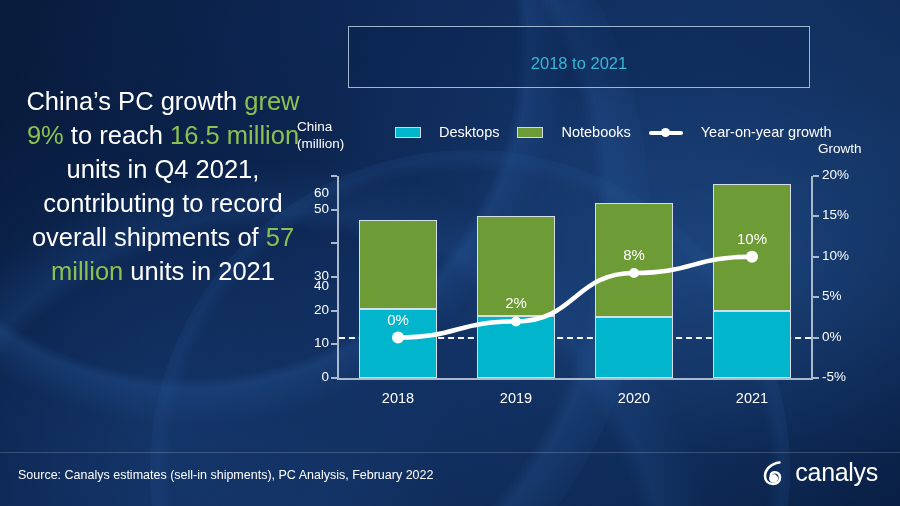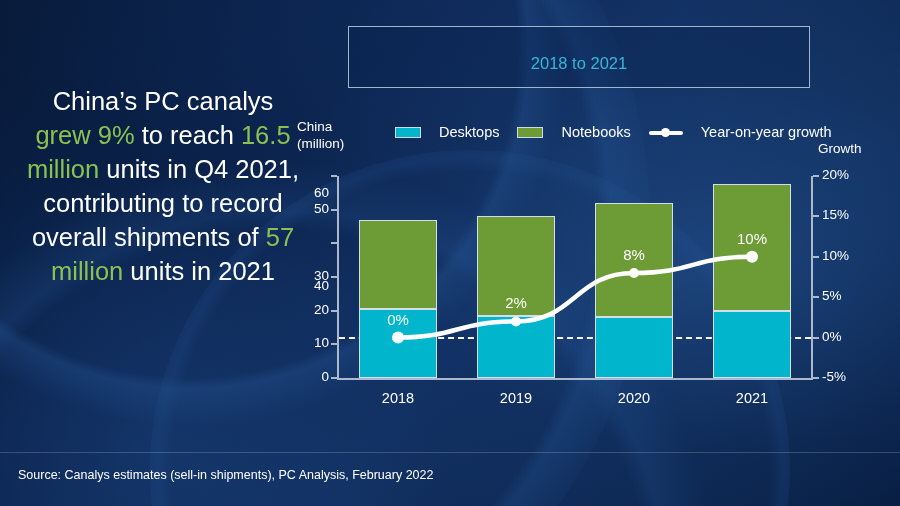--- a/index.html
+++ b/index.html
@@ -113,21 +113,21 @@
   <div class="swoosh sw2"></div>
   <div class="swoosh sw3"></div>
   <div class="swoosh sw4"></div>
   <div class="swoosh sw5"></div>
 
   <div id="titlebox">
     <div class="t-line2">2018 to 2021</div>
   </div>
 
   <div id="headline">
-    <span>China’s PC canalys </span><span class="g">grew 9%</span><span> to reach </span><span class="g">16.5 million</span><span> units in Q4 2021, contributing to record overall shipments of </span><span class="g">57 million</span><span> units in 2021</span>
+    <span>China’s PC growth </span><span class="g">grew 9%</span><span> to reach </span><span class="g">16.5 million</span><span> units in Q4 2021, contributing to record overall shipments of </span><span class="g">57 million</span><span> units in 2021</span>
   </div>
 
   <div id="units-label">
     <div>China</div>
     <div>(million)</div>
   </div>
   <div id="growth-label">Growth</div>
 
   <div id="legend">
     <div class="lg-item">
@@ -213,14 +213,23 @@
         <path d="M 398 337.6 C 457 337.6, 457 321.44, 516 321.44 C 575 321.44, 575 272.96, 634 272.96 C 693 272.96, 693 256.8, 752 256.8" fill="none" stroke="#ffffff" stroke-width="4.5" stroke-linecap="round"></path>
         <circle cx="398" cy="337.6" r="6" fill="#ffffff"></circle>
         <circle cx="516" cy="321.44" r="5" fill="#ffffff"></circle>
         <circle cx="634" cy="272.96" r="5" fill="#ffffff"></circle>
         <circle cx="752" cy="256.8" r="6" fill="#ffffff"></circle>
       </svg>
   </div>
 
   <div id="footer-rule"></div>
   <div id="source">Source: Canalys estimates (sell-in shipments), PC Analysis, February 2022</div>
+  <div id="logo">
+    <span class="mark">
+      <svg width="26" height="26" viewBox="0 0 26 26">
+        <path d="M17.5 2.5 C9 3.5 3 9.5 3 16 C3 21 6.5 24 11 24 C15 24 18 21.3 18 17.6 C18 14.4 15.8 12.2 12.8 12.2 C10.6 12.2 8.9 13.5 8.9 15.4 C8.9 16.9 10 17.9 11.4 17.9 C12.4 17.9 13.1 17.4 13.1 16.6 C13.1 16 12.7 15.6 12.1 15.6" fill="none" stroke="#ffffff" stroke-width="2.6" stroke-linecap="round"></path>
+        <ellipse cx="11.6" cy="18.6" rx="4.6" ry="4.2" fill="#ffffff"></ellipse>
+      </svg>
+    </span>
+    <span class="word">canalys</span>
+  </div>
 
 </div>
 
 </body></html>

